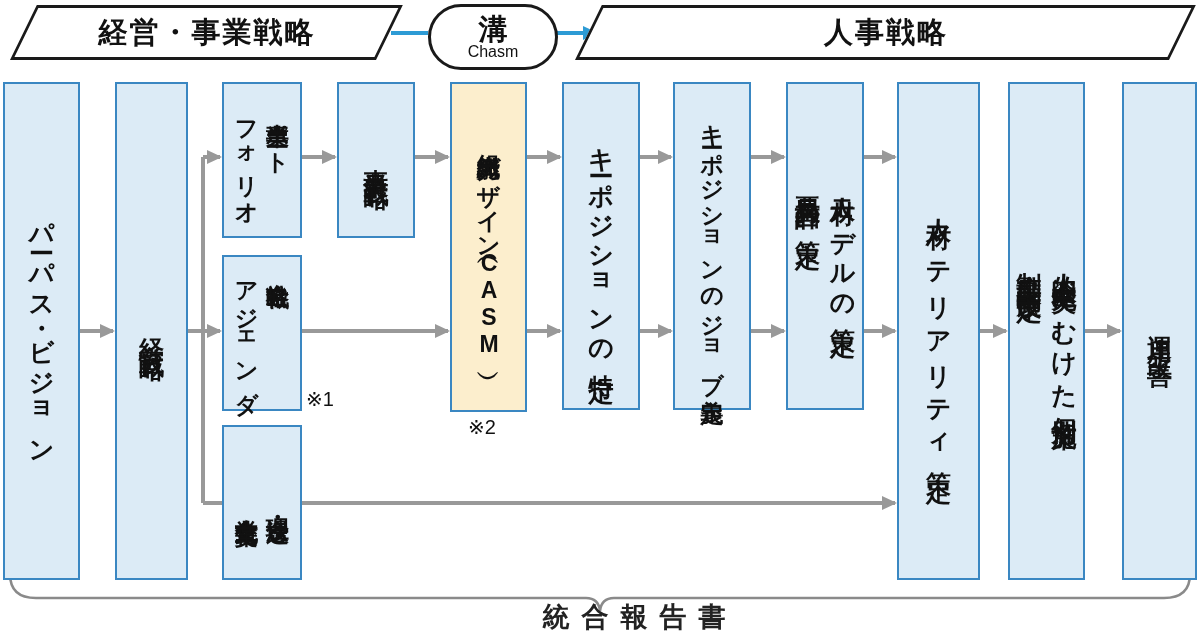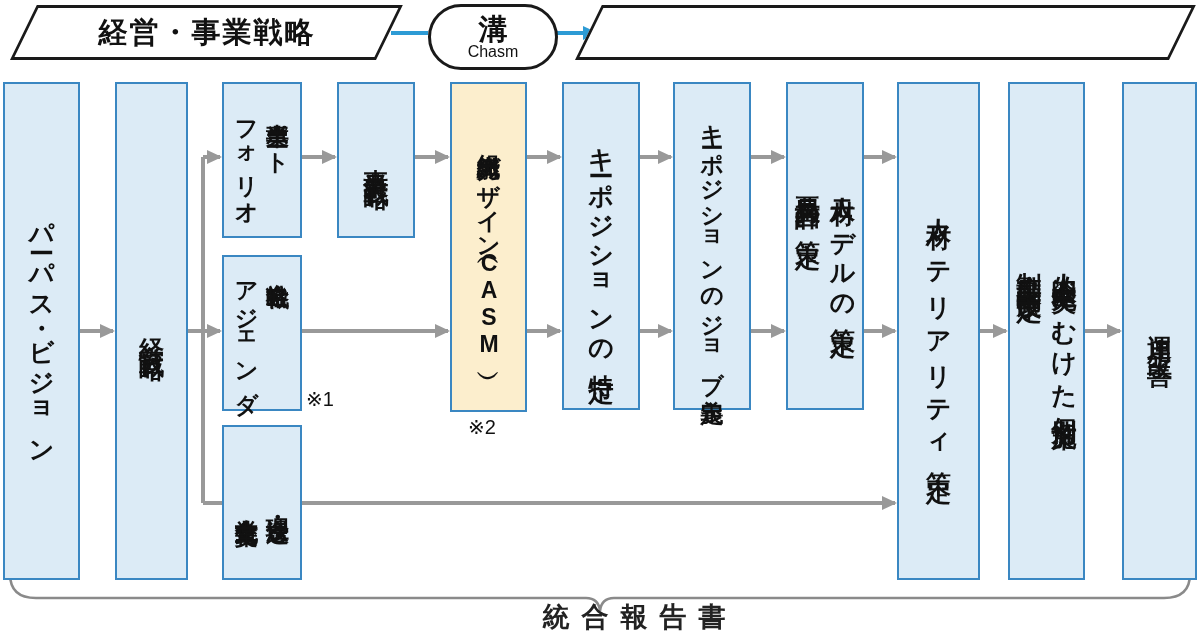--- a/index.html
+++ b/index.html
@@ -92,20 +92,21 @@
 
   <div class="para" style="left:10px;top:5px;width:366px;height:55px;"></div>
   <div class="para-label" style="left:10px;top:5px;width:394px;height:55px;">経営・事業戦略</div>
 
   <div class="capsule">
     <div class="jp">溝</div>
     <div class="en">Chasm</div>
   </div>
 
   <div class="para" style="left:575px;top:5px;width:594px;height:55px;"></div>
+  <div class="para-label" style="left:575px;top:5px;width:622px;height:55px;">人事戦略</div>
 
   <div class="vbox" style="left:3px;top:82px;width:77px;height:498px;">
     <span class="t airy">パーパス・ビジョン</span>
   </div>
 
   <div class="vbox" style="left:115px;top:82px;width:73px;height:498px;">
     <span class="t airy">経営戦略</span>
   </div>
 
   <div class="vbox" style="left:222px;top:82px;width:80px;height:156px;">

